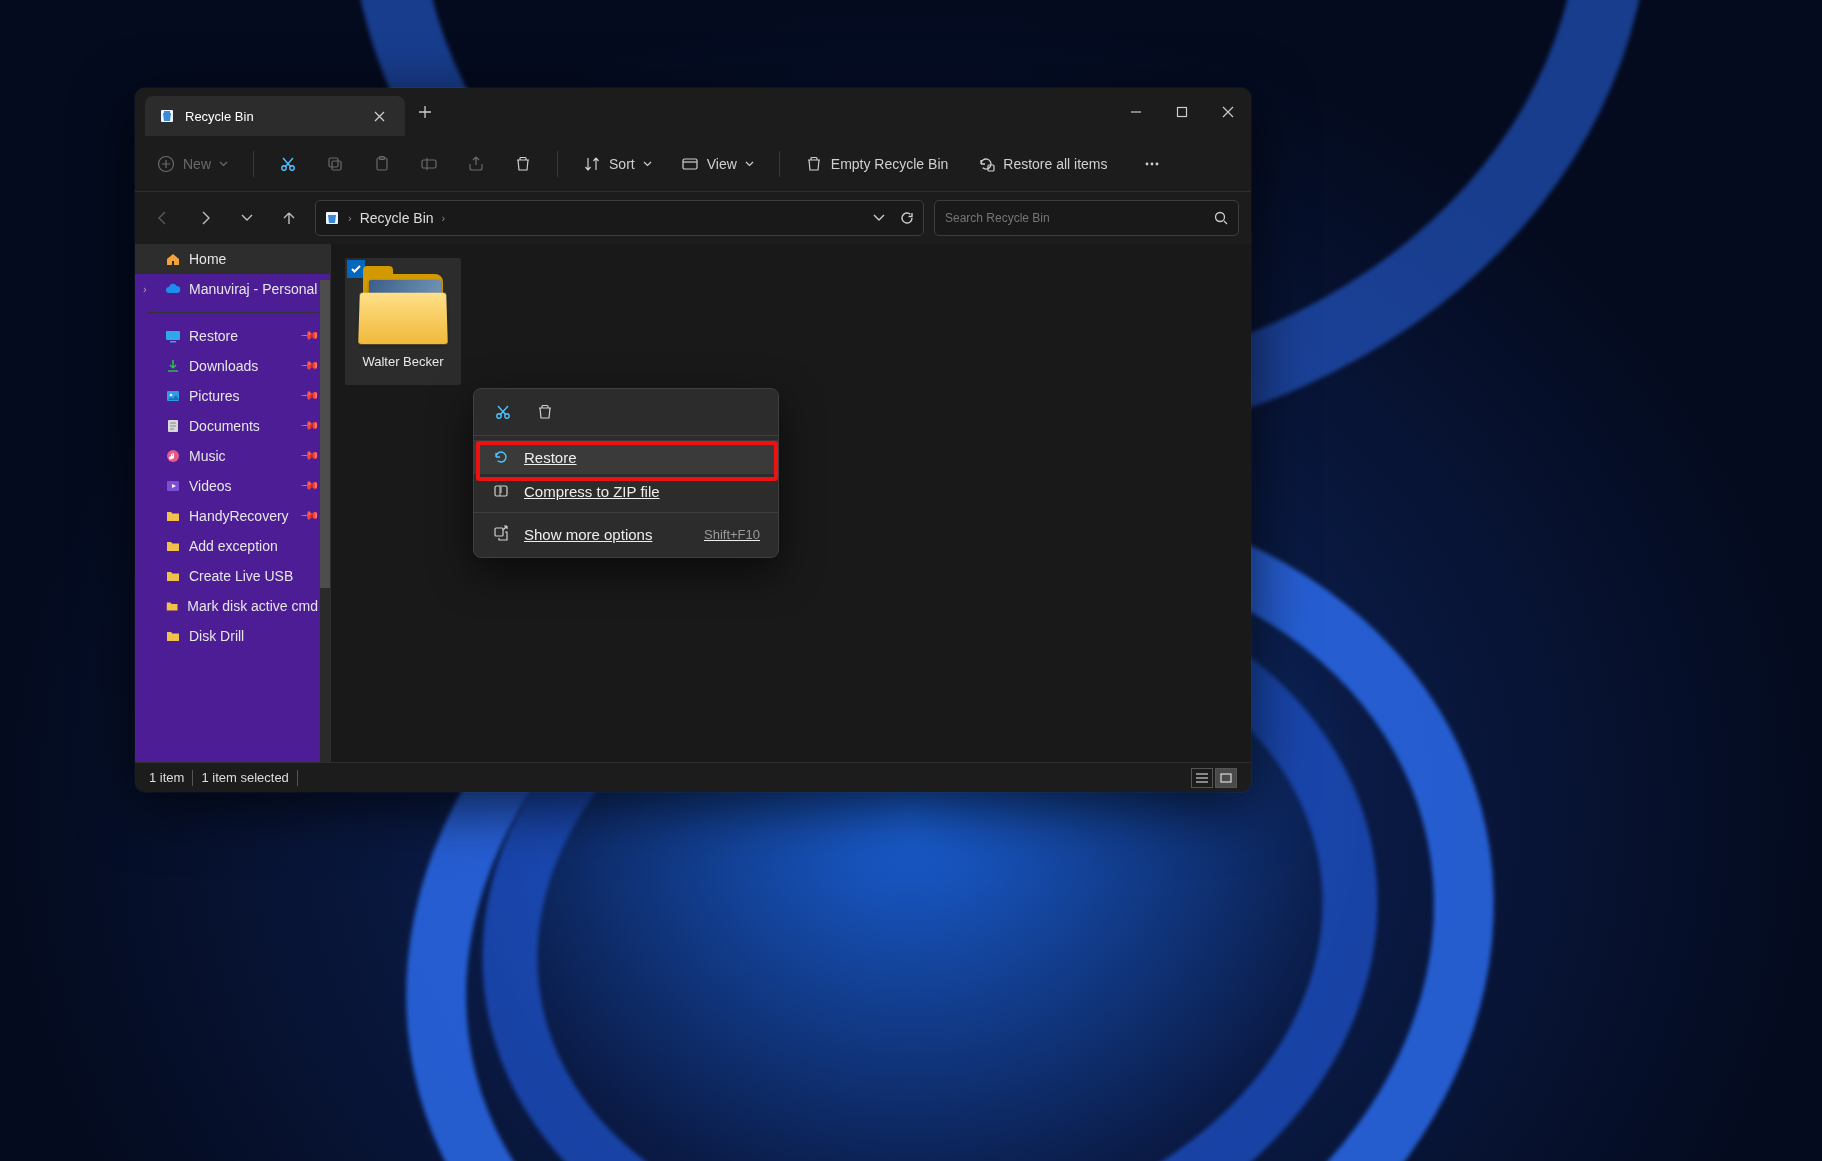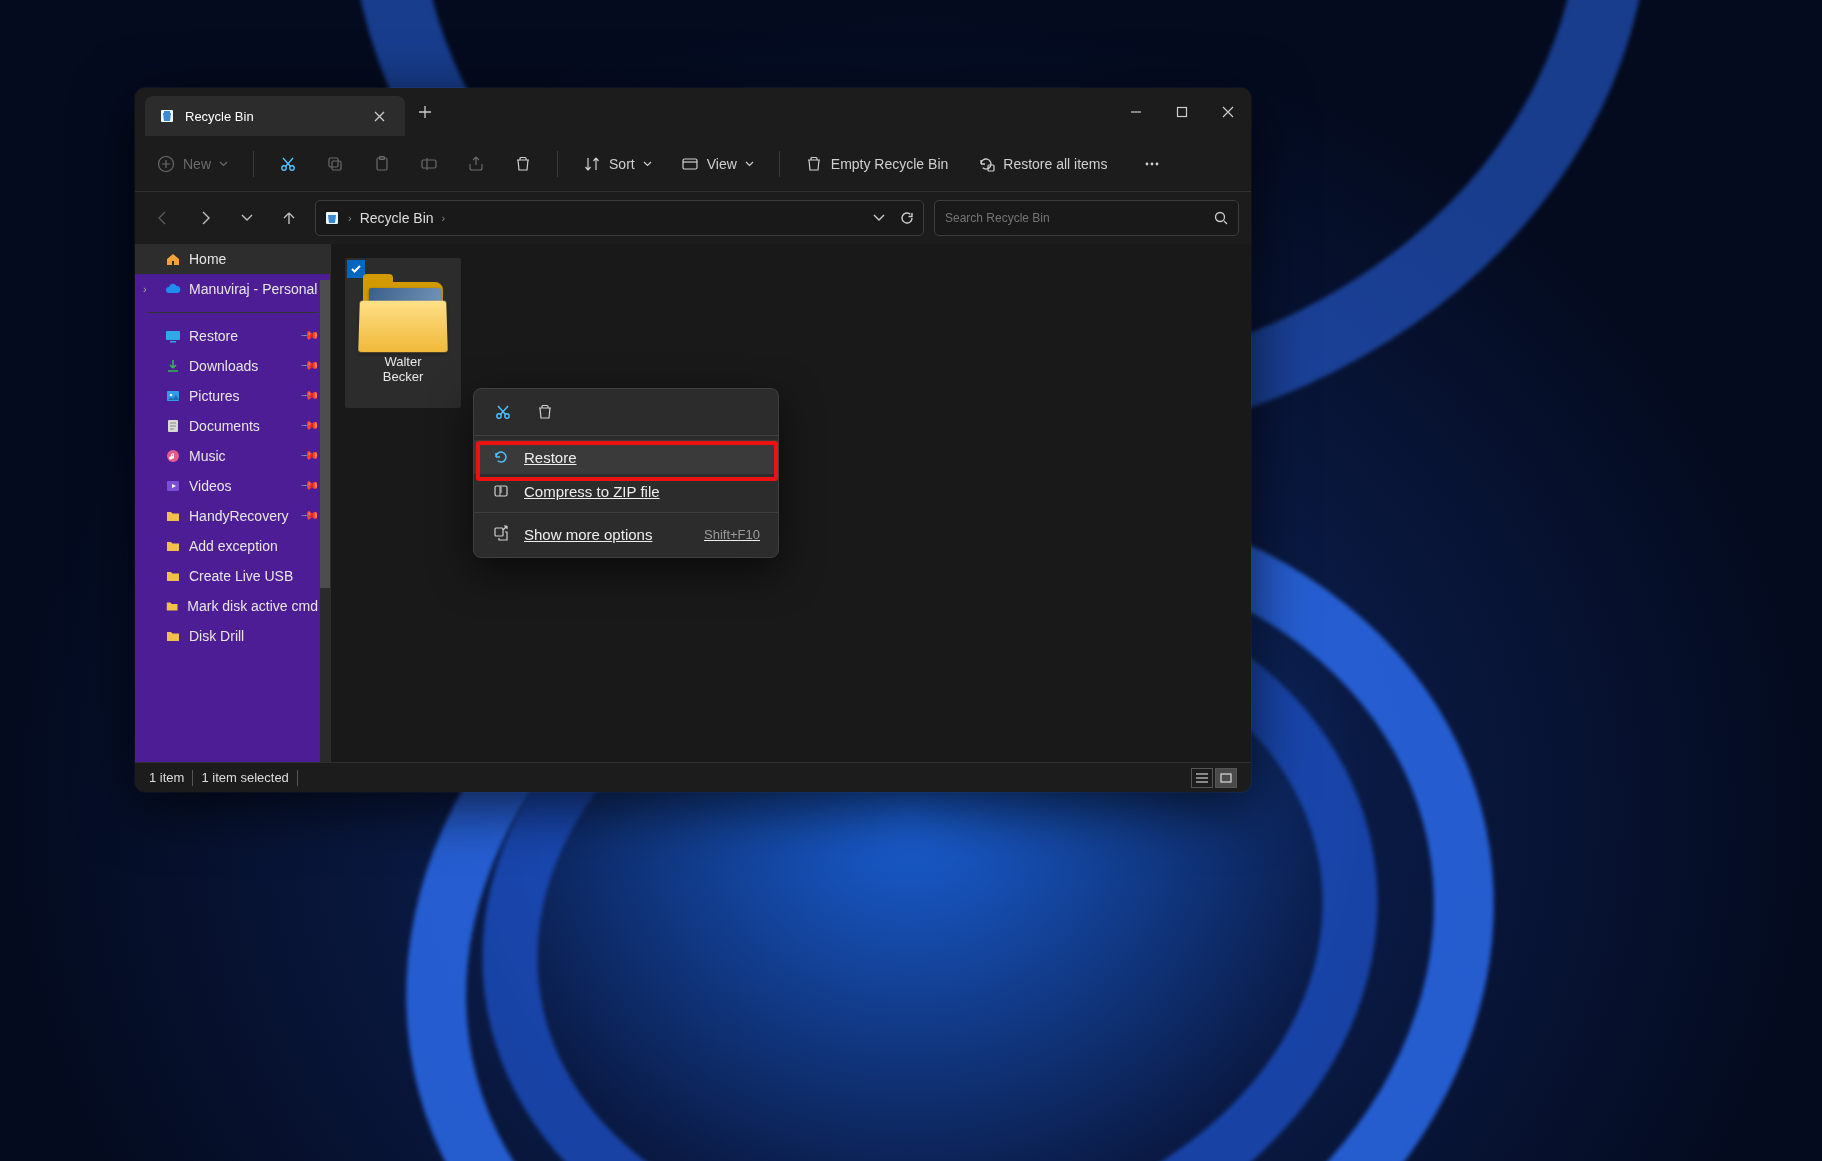--- a/index.html
+++ b/index.html
@@ -86,21 +86,21 @@
 .sb-scroll .thumb { position:absolute; top:0; width:100%; height:64%; background:#4d4d4d; }
 .sb-item { display:flex; align-items:center; gap:8px; padding: 7px 12px 7px 30px; color:#e6e6e6; position:relative; white-space: nowrap;}
 .sb-item.selected { background:#2d2d2d; }
 .sb-item .exp { position:absolute; left:8px; font-size:11px; color:#aaa;}
 .sb-item .pin { margin-left:auto; color:#888; font-size:12px; transform:rotate(45deg);}
 .sb-divider { height:1px; background:#333; margin:8px 12px;}
 .sb-ico { width:16px; height:16px; display:flex; align-items:center; justify-content:center;}
 .content {
   flex:1; border-left:1px solid #2e2e2e; background:#191919; position:relative; padding:14px;
 }
-.file-item { width:116px; display:flex; flex-direction:column; align-items:center; padding:20px; background:#2c2c2c; border-radius:2px; position:relative;}
+.file-item { width:116px; display:flex; flex-direction:column; align-items:center; gap:8px; padding:12px; background:#2c2c2c; border-radius:2px; position:relative;}
 .file-item .check { position:absolute; top:2px; left:2px; width:18px; height:18px; background:#0067c0; display:flex; align-items:center; justify-content:center;}
 .file-item .check svg { width:12px; height:12px;}
 .folder-thumb { width:92px; height:76px; position:relative;}
 .folder-back { position:absolute; left:6px; top:4px; width:80px; height:60px; background:#d29a00; border-radius:4px 8px 4px 4px;}
 .folder-back::before{content:'';position:absolute;left:0;top:-8px;width:30px;height:14px;background:#d29a00;border-radius:4px 4px 0 0;}
 .folder-photo { position:absolute; left:12px; top:10px; width:72px; height:46px; background:linear-gradient(120deg,#3a5e8a,#7fa0c0); border-radius:2px; box-shadow:0 1px 3px rgba(0,0,0,.4);}
 .folder-front { position:absolute; left:2px; top:22px; width:88px; height:52px; background:linear-gradient(180deg,#ffe089,#f0b93a); border-radius:3px; transform:perspective(200px) rotateX(8deg); box-shadow:0 2px 4px rgba(0,0,0,.3);}
 .file-label { font-size:13px; color:#e8e8e8; text-align:center; padding-bottom:4px;}
 .ctx-menu {
   position:absolute; left:473px; top:388px; width:306px;

